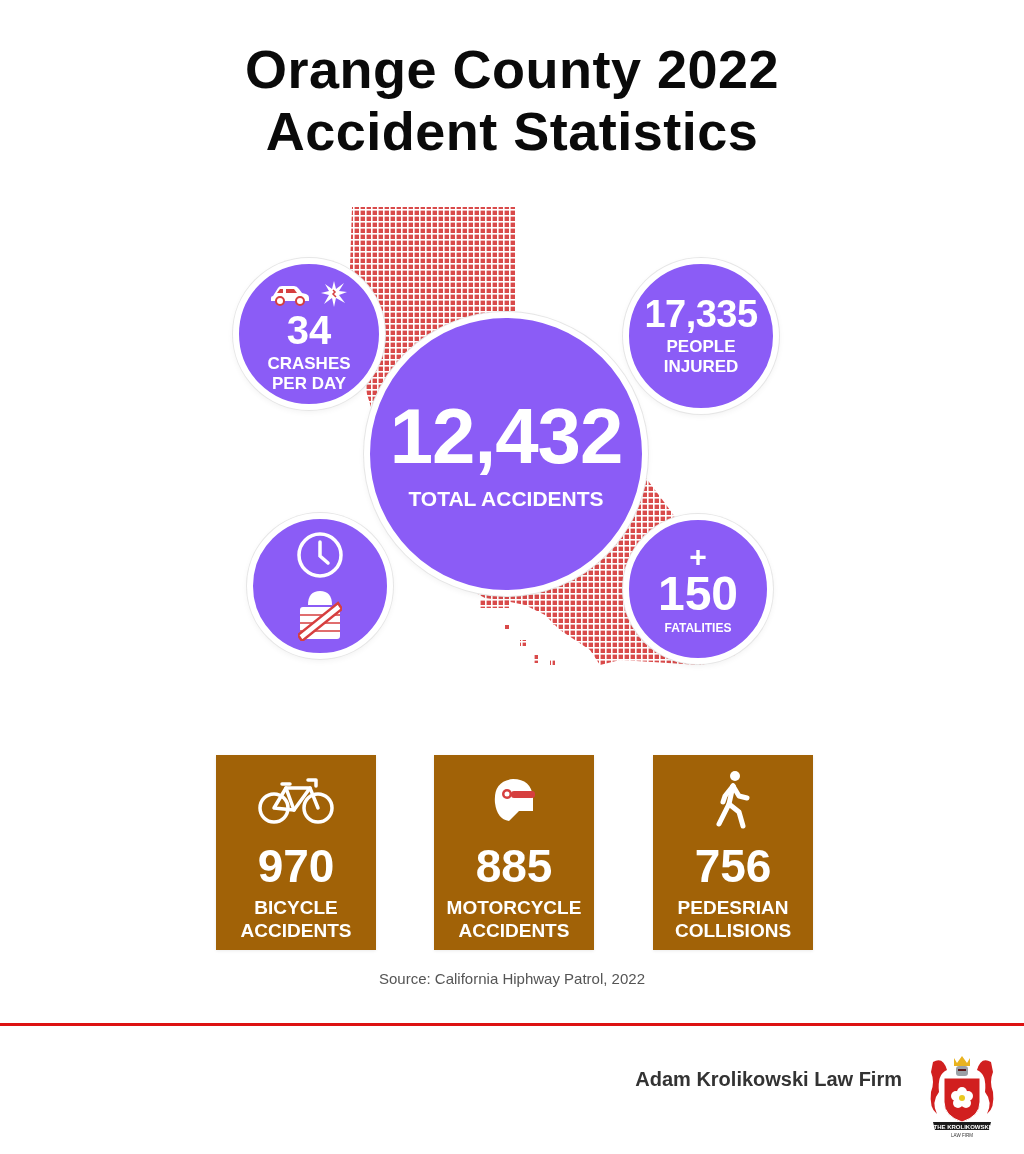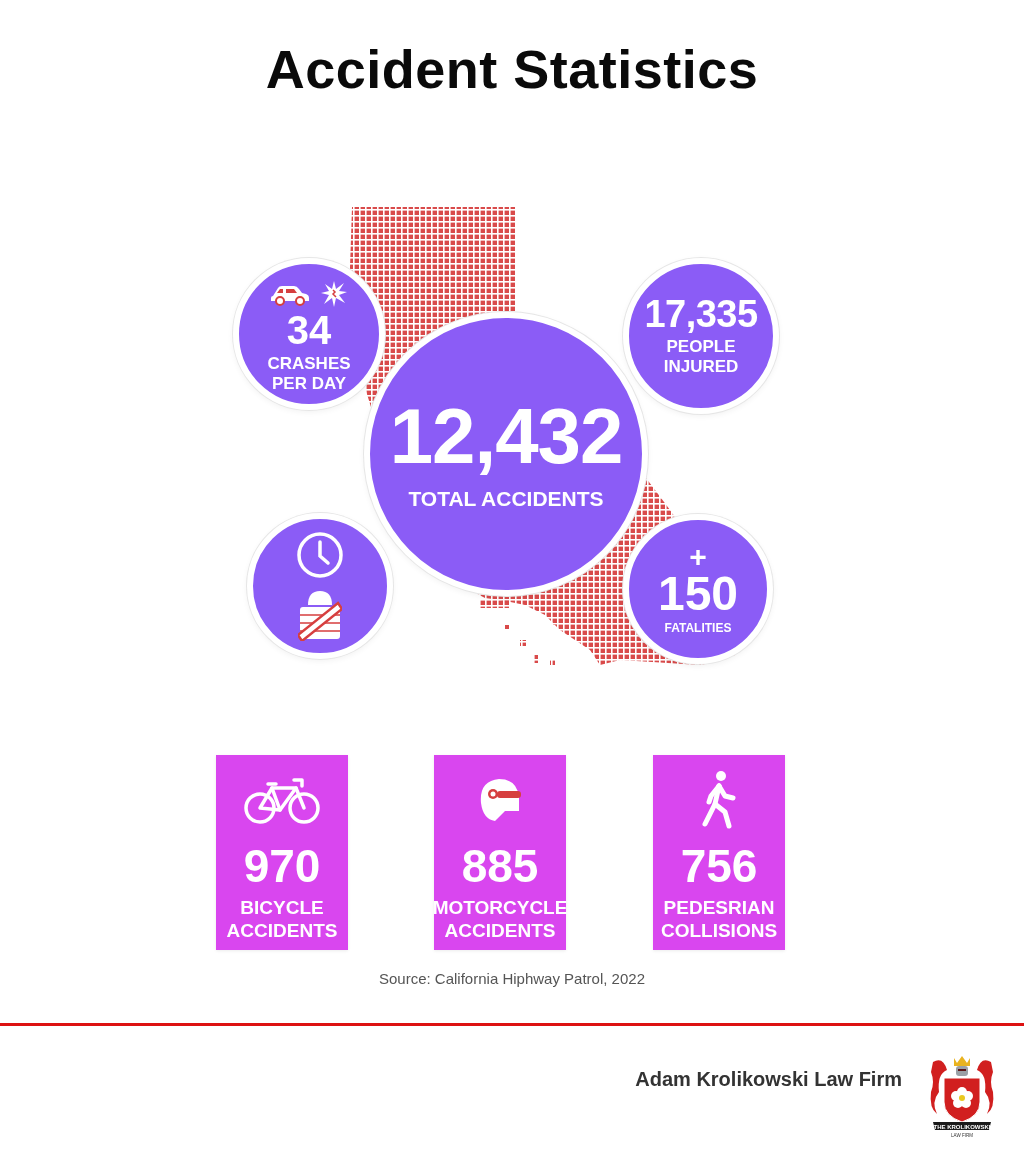--- a/index.html
+++ b/index.html
@@ -42,22 +42,22 @@
     .c-time { left: 247px; top: 513px; width: 146px; height: 146px; }
     .c-time .icons { display: flex; flex-direction: column; align-items: center; gap: 10px; }
 
     .c-fatal { left: 623px; top: 514px; width: 150px; height: 150px; }
     .c-fatal .plus { font-size: 30px; font-weight: 700; line-height: 0.9; }
     .c-fatal .num { font-size: 48px; }
     .c-fatal .lbl { font-size: 12px; margin-top: 4px; }
 
     .cards { position: absolute; top: 755px; left: 0; width: 1024px; height: 195px; }
     .card {
-      position: absolute; top: 0; width: 132px; height: 195px;
-      background: #d946ef; color: #fff; text-align: center;
+      position: absolute; top: 0; width: 160px; height: 195px;
+      background: #a16207; color: #fff; text-align: center;
       display: flex; flex-direction: column; align-items: center;
       box-shadow: 0 1px 3px rgba(0,0,0,0.08);
     }
     .card .icon { height: 62px; margin-top: 14px; display: flex; align-items: center; justify-content: center; }
     .card .num { font-weight: 700; font-size: 46px; line-height: 1; margin-top: 12px; }
     .card .lbl { font-weight: 700; font-size: 19px; line-height: 1.2; margin-top: 8px; text-transform: uppercase; }
     .card-bike { left: 216px; }
     .card-moto { left: 434px; }
     .card-ped  { left: 653px; }
 
@@ -71,20 +71,21 @@
     .firm { position: absolute; top: 1067px; right: 122px; text-align: right; }
     .firm .name { font-weight: 700; font-size: 20px; color: #333; line-height: 24px; }
     .firm .url { font-size: 17px; color: #666; line-height: 22px; }
 
     .logo { position: absolute; left: 929px; top: 1052px; width: 66px; height: 88px; }
   </style>
 </head>
 <body>
 
 <div class="title">
+  <span>Orange County 2022</span>
   <span>Accident Statistics</span>
 </div>
 
 <svg class="map" viewBox="0 0 1024 720" width="1024" height="720">
   <defs>
     <pattern id="dots" width="6" height="6" patternUnits="userSpaceOnUse">
       <rect x="0.6" y="0.6" width="4.4" height="4.4" fill="#d94a4a"></rect>
     </pattern>
   </defs>
   <path fill="url(#dots)" d="

